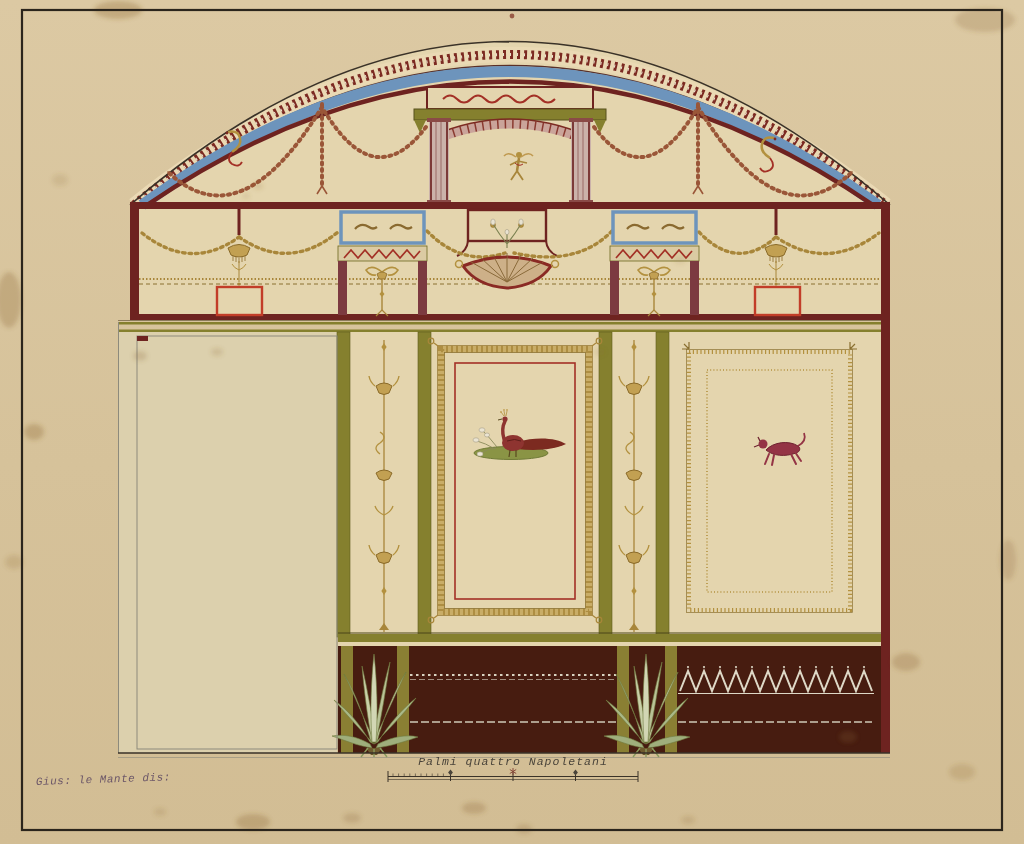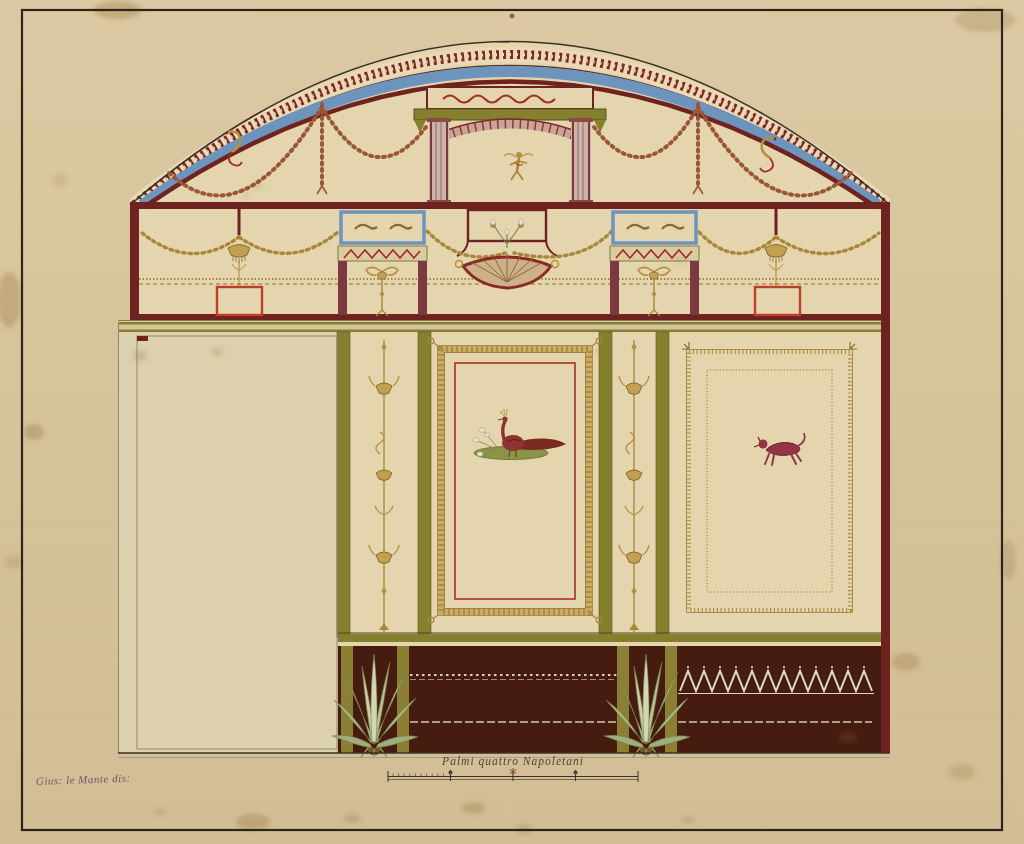--- a/index.html
+++ b/index.html
@@ -4,21 +4,21 @@
 <style>
   :root{
     --paper:#d8c5a0; --paper_edge:#dfcda8; --cream:#e4d5ae; --cream_left:#dcd0ad;
     --maroon:#6e2320; --dark_line:#3a3228; --blue:#6d94bc; --olive:#85802e;
     --olive_bright:#8a7f33; --gold:#a8863a; --gold_light:#c9ad67; --dado:#471c10;
     --red:#c23d28; --pink:#caa49a; --leaf:#b9c296; --white_detail:#ded8c6;
     --ink:#4a443a; --signature_ink:#6b5668; --stain:#8a6632;
   }
   html,body{margin:0;padding:0;background:#b9a87f;}
   .stage{width:1024px;height:844px;position:relative;overflow:hidden;
-         font-family:Liberation Serif, serif;}
+         font-family:Liberation Mono, monospace;}
   svg{display:block}
   .chain{fill:none;stroke:#9a5638;stroke-width:4;stroke-dasharray:2 4.5;stroke-linecap:round}
   .chainguide{fill:none;stroke:#b08a66;stroke-width:.8}
   .goldswag{fill:none;stroke:var(--gold);stroke-width:3.4;stroke-dasharray:2.5 4;stroke-linecap:round}
   .goldguide{fill:none;stroke:var(--gold_light);stroke-width:.7}
   .sig{font-size:11px;font-style:italic;fill:var(--signature_ink);letter-spacing:.5px}
   .scl{font-size:11.5px;font-style:italic;fill:var(--ink);letter-spacing:1px}
 </style>
 </head>
 <body>

